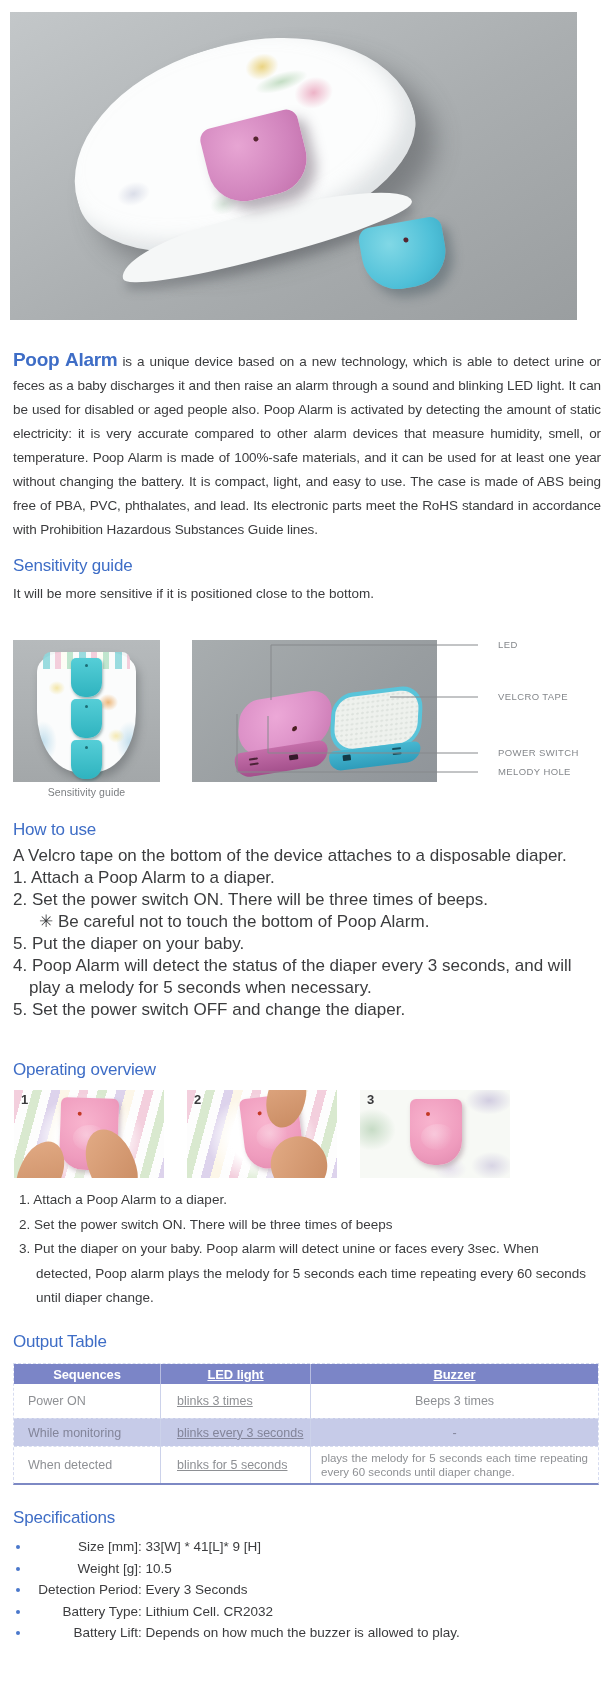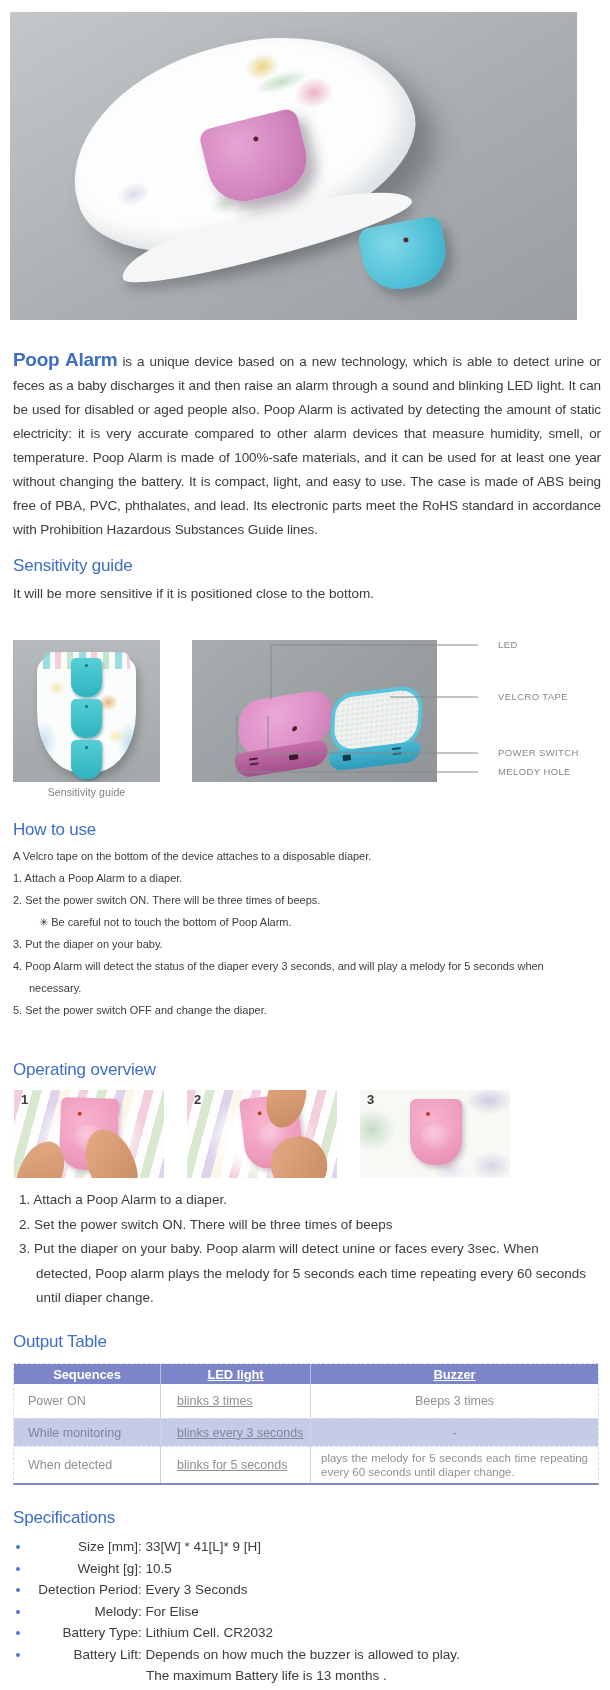--- a/index.html
+++ b/index.html
@@ -82,21 +82,21 @@
   .bdev .front{position:absolute;left:-2px;top:56px;width:92px;height:20px;transform:skewX(-6deg);
         border-radius:6px 8px 16px 16px;background:linear-gradient(180deg,#47b7d1,#2e9cba);}
   .bdev .sw{position:absolute;left:12px;top:61px;width:8px;height:6px;background:#123a46;border-radius:1px;}
   .bdev .s1{left:62px;top:60px;background:#155060}.bdev .s2{left:62px;top:65px;background:#155060}
 
   .leader-svg{position:absolute;left:192px;top:640px;width:408px;height:142px;pointer-events:none;}
   .callout{position:absolute;left:490px;width:115px;font-size:9.5px;color:#84878b;letter-spacing:0.4px;margin-left:8px;}
   .co-led{top:639px}.co-vt{top:691px}.co-ps{top:747px}.co-mh{top:766px}
 
   
-  .howlist{position:absolute;left:13px;top:845px;width:586px;font-size:11px;line-height:22px;color:#3b3c3e;}
+  .howlist{position:absolute;left:13px;top:845px;width:586px;font-size:17px;line-height:22px;color:#3b3c3e;}
   .howlist .note{padding-left:26px;}
   .hang16{padding-left:16px;text-indent:-16px;}
 
   
   .op{position:absolute;top:1090px;width:150px;height:88px;overflow:hidden;background:#fff;}
   .op1{left:14px}.op2{left:187px}.op3{left:360px}
   .op-stripes{background:
       radial-gradient(ellipse 74px 60px at 50% 55%, #ffffff 42%, rgba(255,255,255,0) 75%),
       repeating-linear-gradient(105deg,#f3cfdd 0 9px,#fdfdfd 9px 18px,#d9e9cf 18px 27px,#fdfdfd 27px 36px,#ddd3ec 36px 45px,#fcf6e8 45px 54px,#fdfdfd 54px 63px);}
   .op3{background:
@@ -200,21 +200,21 @@
   <span class="callout co-vt">VELCRO TAPE</span>
   <span class="callout co-ps">POWER SWITCH</span>
   <span class="callout co-mh">MELODY HOLE</span>
 
   <div class="h-blue" style="top:820px">How to use</div>
   <div class="howlist">
     <div>A Velcro tape on the bottom of the device attaches to a disposable diaper.</div>
     <div>1. Attach a Poop Alarm to a diaper.</div>
     <div>2. Set the power switch ON. There will be three times of beeps.</div>
     <div class="note">✳ Be careful not to touch the bottom of Poop Alarm.</div>
-    <div>3. Put the diaper on your baby.</div>
+    <div>5. Put the diaper on your baby.</div>
     <div class="hang16">4. Poop Alarm will detect the status of the diaper every 3 seconds, and will play a melody for 5 seconds when necessary.</div>
     <div>5. Set the power switch OFF and change the diaper.</div>
   </div>
 
   <div class="h-blue" style="top:1060px">Operating overview</div>
   <div class="op op1 op-stripes">
     <div class="opdev"></div>
     <div class="fg fga"></div>
     <div class="fg fgb"></div>
     <span class="opnum">1</span>
@@ -276,35 +276,27 @@
       <span class="sbul">
           <i></i>
         </span>
       <span class="slabel">Detection Period</span>
       <span class="svalue">: Every 3 Seconds</span>
     </div>
     <div class="srow">
       <span class="sbul">
           <i></i>
         </span>
-      <span class="slabel">Melody</span>
-      <span class="svalue">: For Elise</span>
-    </div>
-    <div class="srow">
-      <span class="sbul">
-          <i></i>
-        </span>
       <span class="slabel">Battery Type</span>
       <span class="svalue">: Lithium Cell. CR2032</span>
     </div>
     <div class="srow">
       <span class="sbul">
           <i></i>
         </span>
       <span class="slabel">Battery Lift</span>
       <span class="svalue">
         <div>: Depends on how much the buzzer is allowed to play.</div>
-        <div class="cont">The maximum Battery life is 13 months .</div>
       </span>
     </div>
   </div>
 
 </div>
 
 </body></html>

